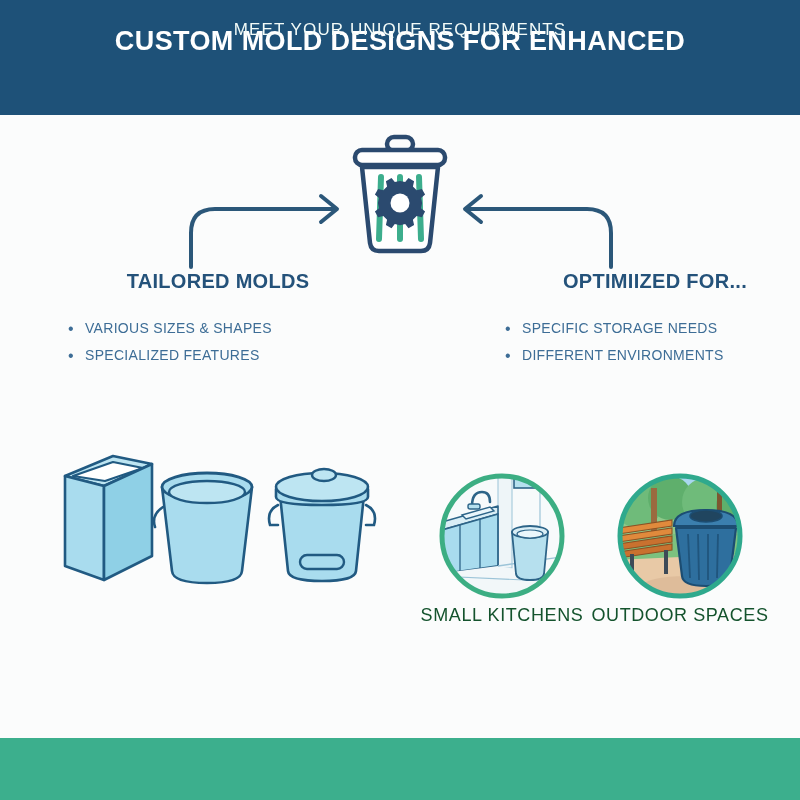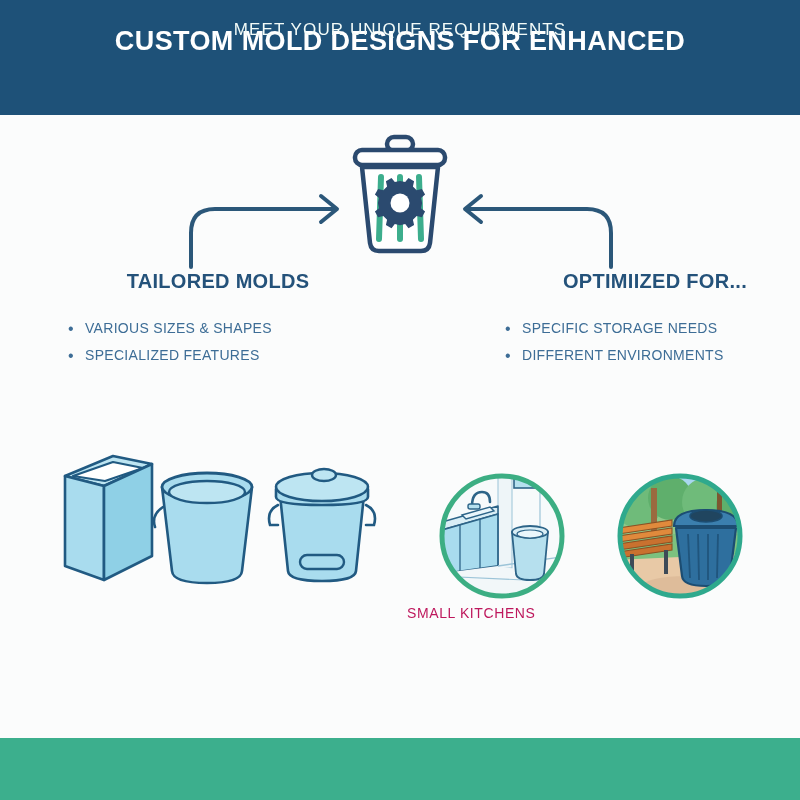--- a/index.html
+++ b/index.html
@@ -119,22 +119,23 @@
     position: absolute;
     width: 132px;
     height: 132px;
   }
   .scene-kitchen { left: 436px; top: 470px; }
   .scene-outdoor { left: 614px; top: 470px; }
 
   .scene-caption {
     position: absolute;
     width: 190px;
-    color: #be185d;
-    font-size: 14px;
+    text-align: center;
+    color: #14532d;
+    font-size: 18px;
     letter-spacing: 0.6px;
     text-transform: uppercase;
   }
   .caption-kitchen { left: 407px; top: 605px; }
   .caption-outdoor { left: 585px; top: 605px; }
 
   
   .footer-band {
     position: absolute;
     left: 0; top: 738px;
@@ -333,17 +334,18 @@
           <line x1="104" y1="64" x2="103" y2="108"></line>
         </g>
         <path d="M60 56 Q60 40 92 40 Q124 40 124 56 Z" fill="#3b7fae" stroke="#1c4d72" stroke-width="2.2"></path>
         <ellipse cx="92" cy="46" rx="16" ry="6" fill="#20455f" stroke="#1c4d72" stroke-width="1.6"></ellipse>
       </g>
     </g>
     <circle cx="66" cy="66" r="60" fill="none" stroke="#2fa98d" stroke-width="5"></circle>
   </svg>
 
   <div class="scene-caption caption-kitchen">SMALL KITCHENS</div>
+  <div class="scene-caption caption-outdoor">OUTDOOR SPACES</div>
 
   <div class="footer-band"></div>
   <div class="footer-text">MEET YOUR UNIQUE REQUIRMENTS</div>
 
 </div>
 
 </body></html>

